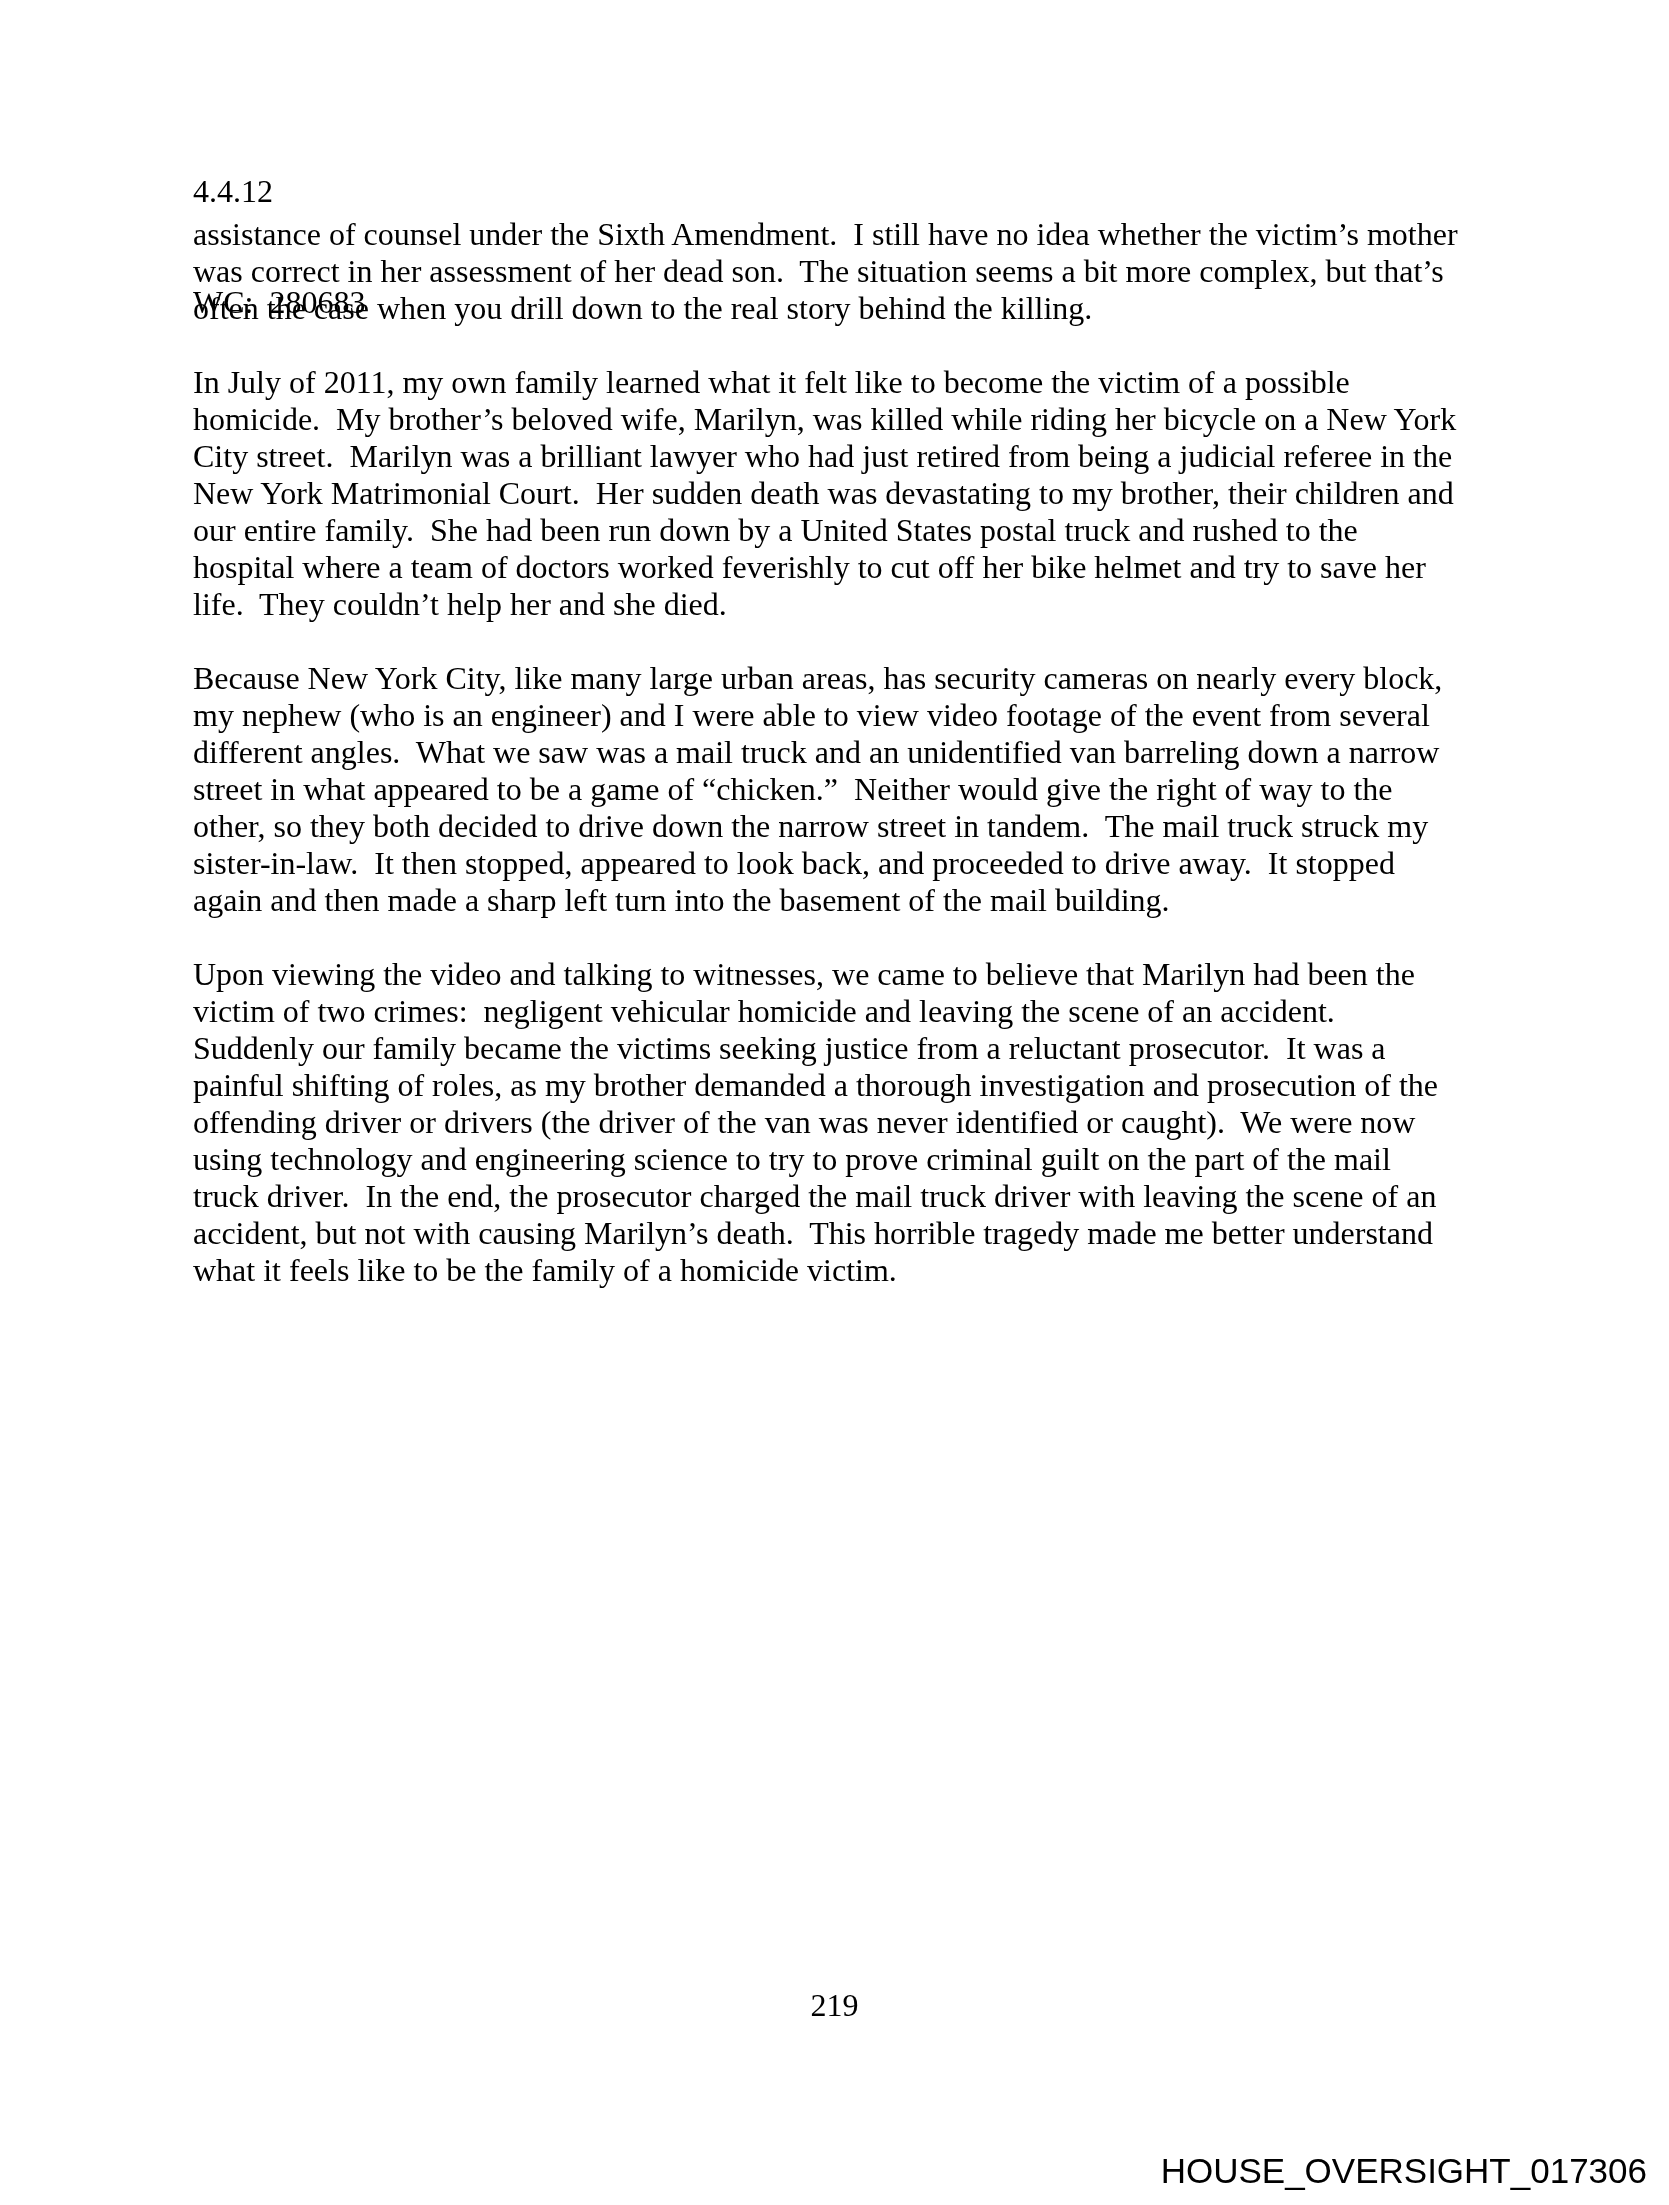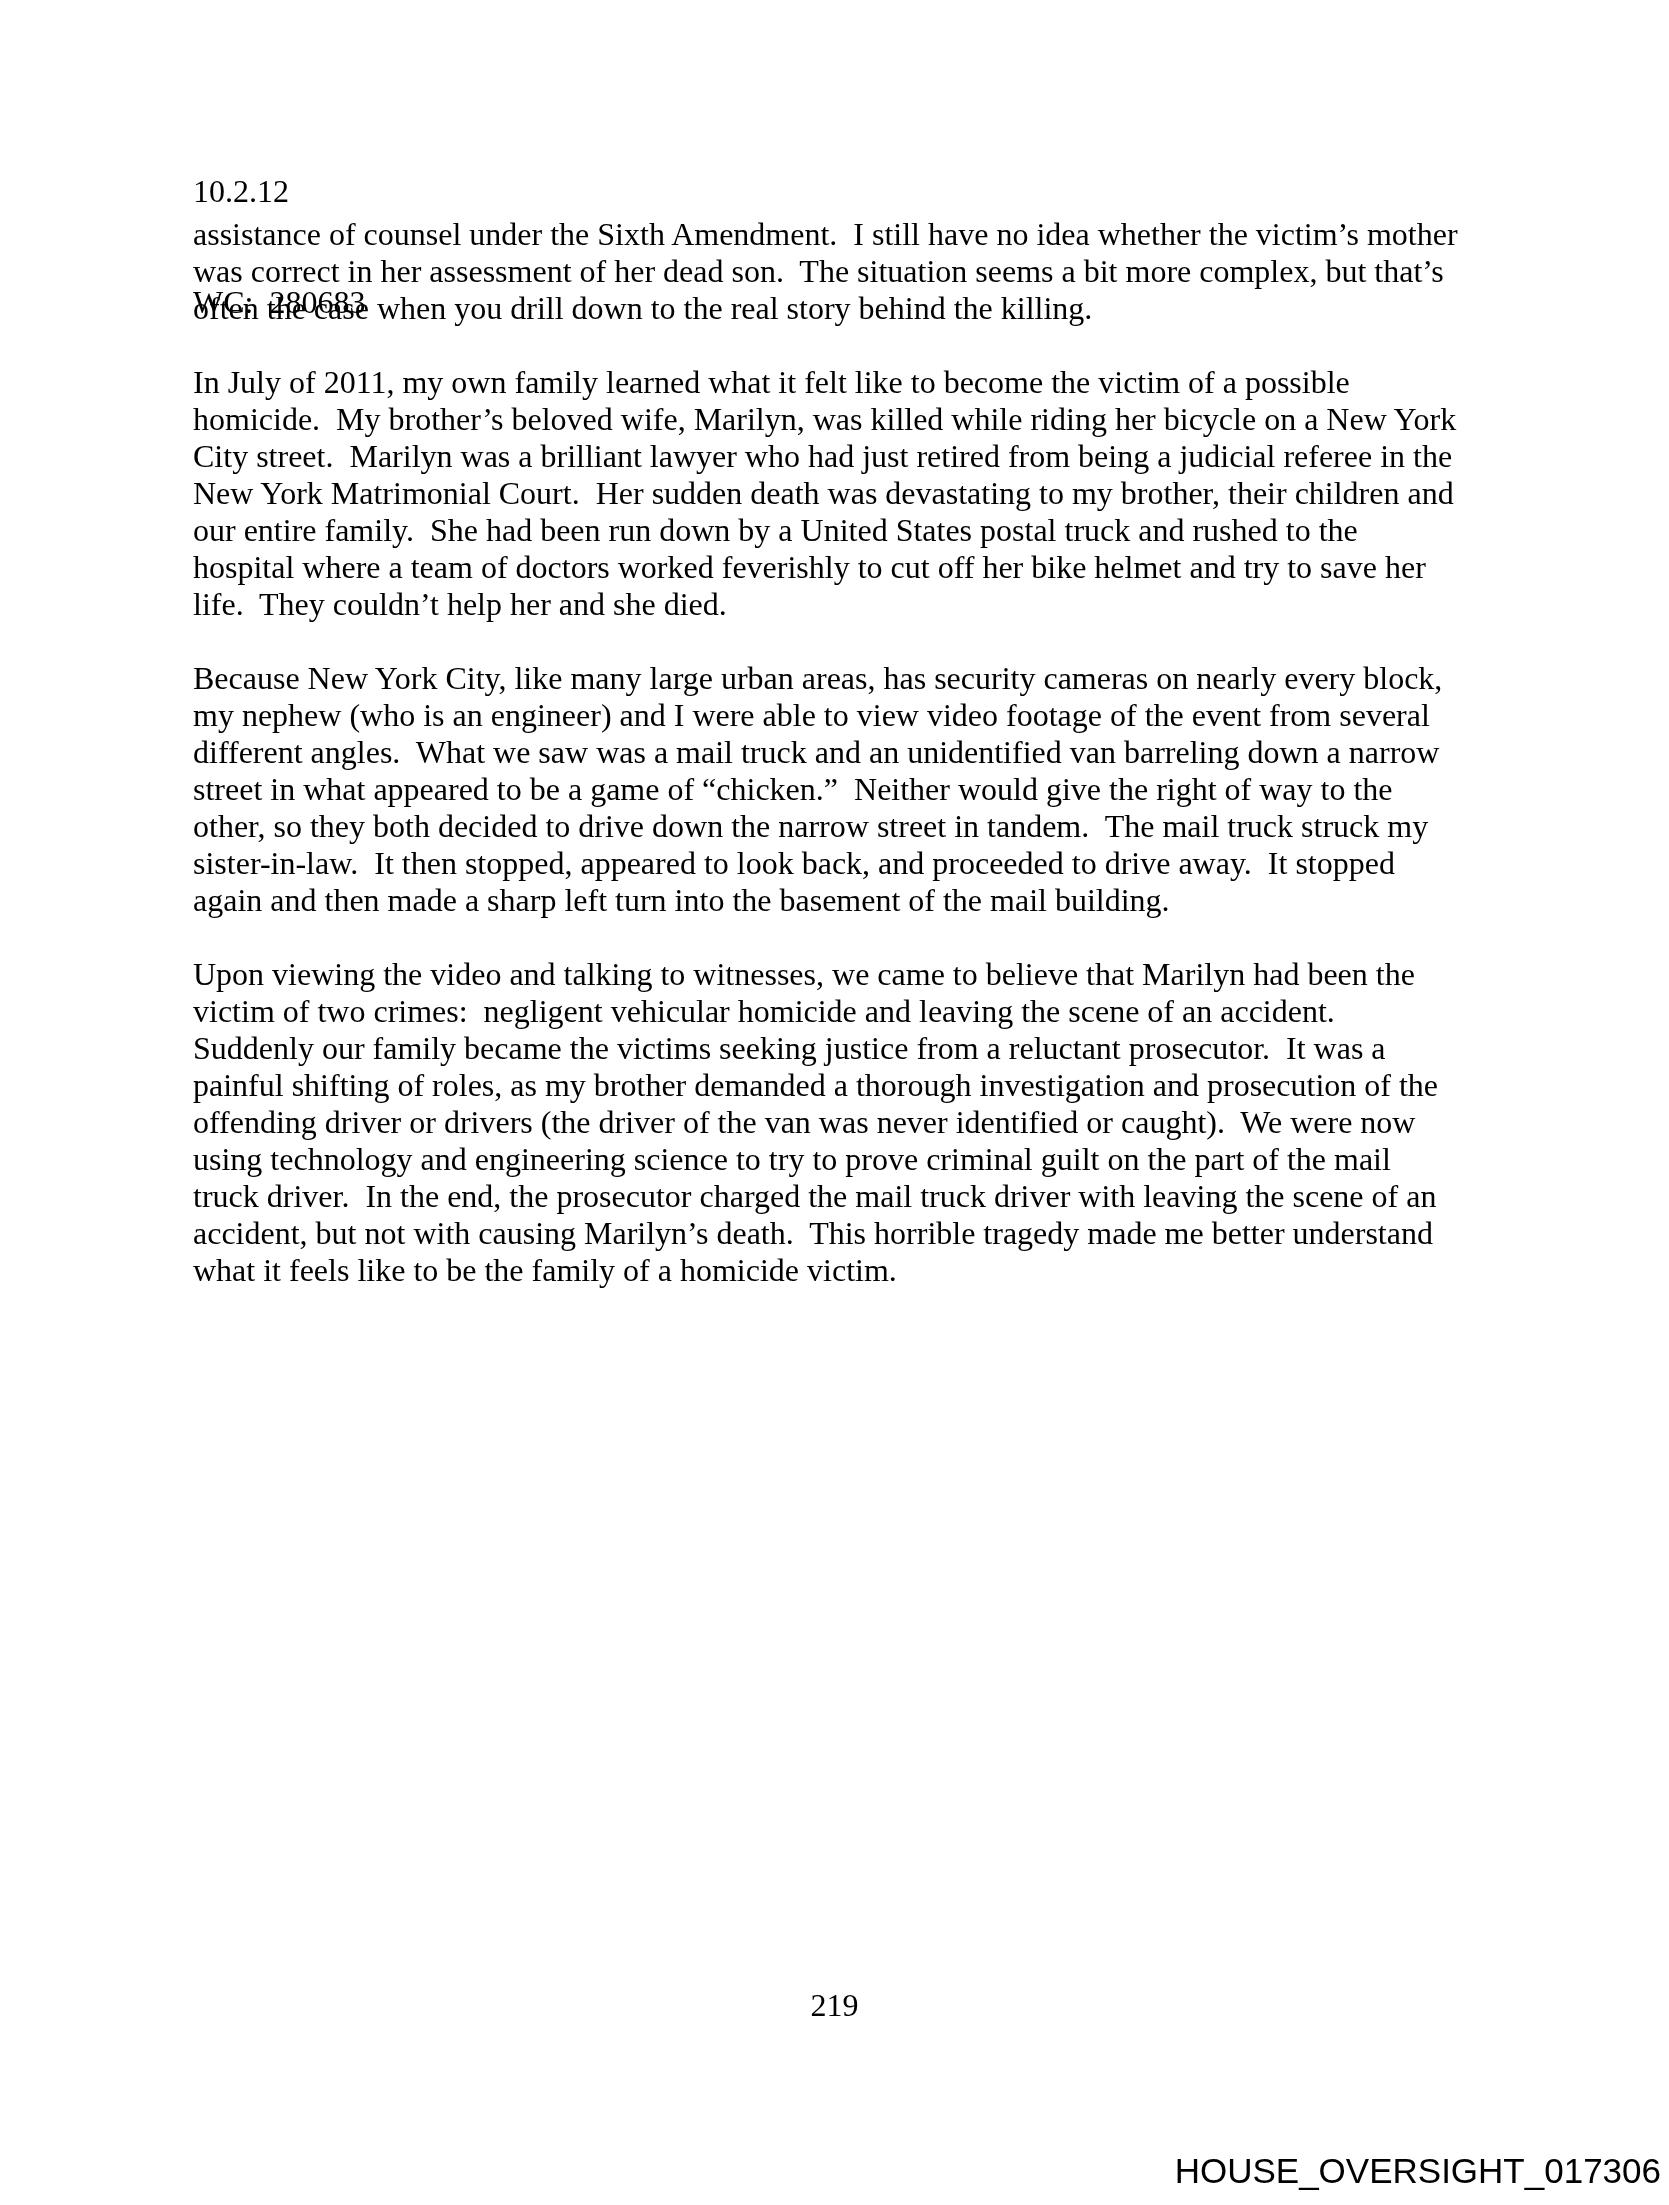--- a/index.html
+++ b/index.html
@@ -41,35 +41,35 @@
     position: absolute;
     left: 0;
     top: 1987px;
     width: 100%;
     text-align: center;
     font-size: 32px;
     line-height: 37px;
   }
   .bates-stamp {
     position: absolute;
-    right: 8px;
+    right: 22px;
     bottom: 15.7px;
     font-family: "Liberation Sans", sans-serif;
     font-size: 35px;
     line-height: 37px;
     letter-spacing: 0px;
   }
 </style>
 </head>
 <body>
 
 <div class="page">
 
   <div class="doc-header">
-    <div>10.2.12</div>
+    <div>4.4.12</div>
     <div>WC:  280683</div>
   </div>
 
   <div class="doc-body">
     <p>assistance of counsel under the Sixth Amendment.  I still have no idea whether the victim’s mother was correct in her assessment of her dead son.  The situation seems a bit more complex, but that’s often the case when you drill down to the real story behind the killing.</p>
     <p>In July of 2011, my own family learned what it felt like to become the victim of a possible homicide.  My brother’s beloved wife, Marilyn, was killed while riding her bicycle on a New York City street.  Marilyn was a brilliant lawyer who had just retired from being a judicial referee in the New York Matrimonial Court.  Her sudden death was devastating to my brother, their children and our entire family.  She had been run down by a United States postal truck and rushed to the hospital where a team of doctors worked feverishly to cut off her bike helmet and try to save her life.  They couldn’t help her and she died.</p>
     <p>Because New York City, like many large urban areas, has security cameras on nearly every block, my nephew (who is an engineer) and I were able to view video footage of the event from several different angles.  What we saw was a mail truck and an unidentified van barreling down a narrow street in what appeared to be a game of “chicken.”  Neither would give the right of way to the other, so they both decided to drive down the narrow street in tandem.  The mail truck struck my sister-in-law.  It then stopped, appeared to look back, and proceeded to drive away.  It stopped again and then made a sharp left turn into the basement of the mail building.</p>
     <p>Upon viewing the video and talking to witnesses, we came to believe that Marilyn had been the victim of two crimes:  negligent vehicular homicide and leaving the scene of an accident.  Suddenly our family became the victims seeking justice from a reluctant prosecutor.  It was a painful shifting of roles, as my brother demanded a thorough investigation and prosecution of the offending driver or drivers (the driver of the van was never identified or caught).  We were now using technology and engineering science to try to prove criminal guilt on the part of the mail truck driver.  In the end, the prosecutor charged the mail truck driver with leaving the scene of an accident, but not with causing Marilyn’s death.  This horrible tragedy made me better understand what it feels like to be the family of a homicide victim.</p>
   </div>
 

